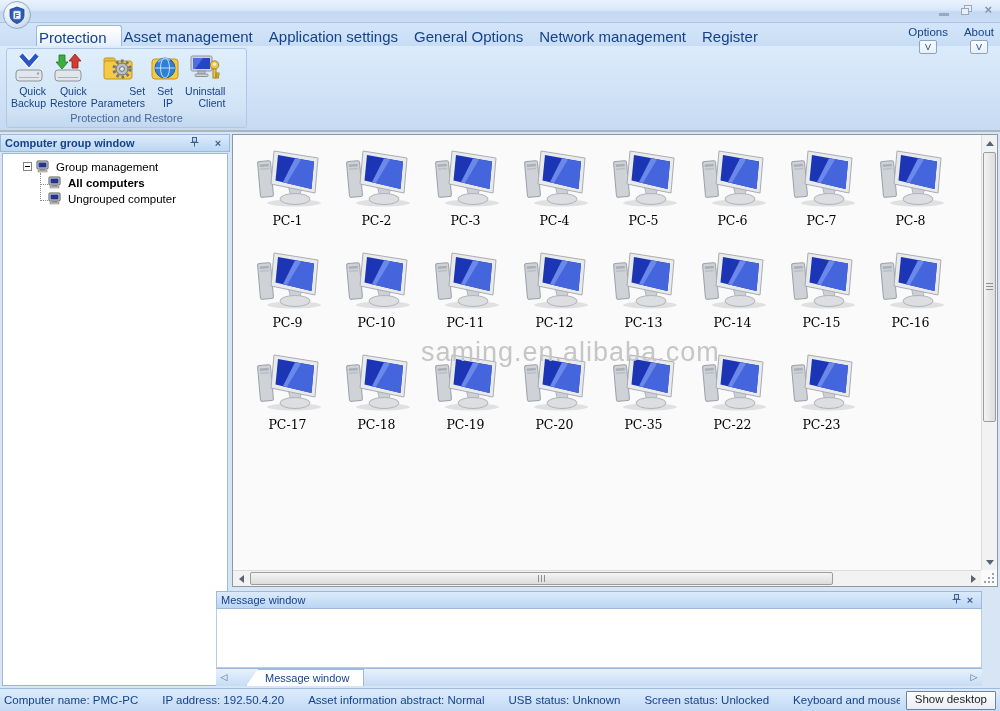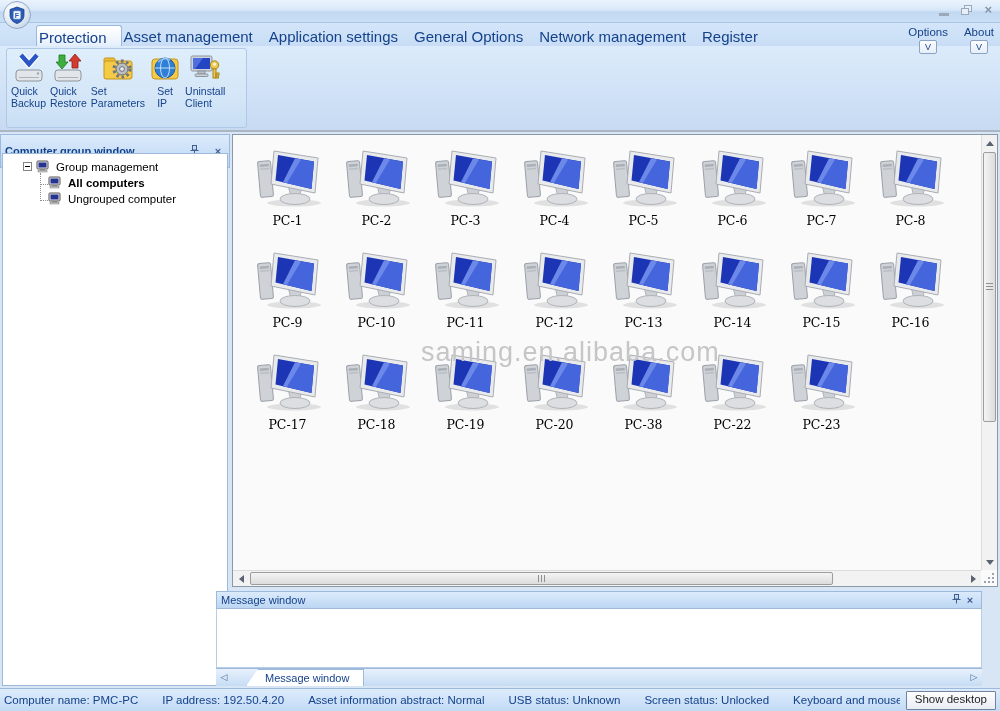--- a/index.html
+++ b/index.html
@@ -40,30 +40,30 @@
   
   .ribbon { position:absolute; left:0; top:46px; width:1000px; height:86px;
     background:linear-gradient(#dcebfb, #cfe1f6 60%, #c7daf2);
     border-bottom:2px solid #aab6c2; }
   .rgroup { position:absolute; left:6px; top:2px; width:241px; height:80px;
     border:1px solid #aec8e6; border-radius:3px;
     background:linear-gradient(#dfeefb, #d2e5f7 70%, #c9def4); }
   .rbtns { display:flex; height:63px; align-items:flex-start; padding:2px 2px 0 2px; }
   .rbtn { display:flex; flex-direction:column; align-items:center; padding:1px 2px; border-radius:3px; cursor:default; }
   .ricon { width:32px; height:32px; display:block; }
-  .rlabel { font-size:10.5px; color:#15428b; text-align:left; line-height:12px; margin-top:1px; }
+  .rlabel { font-size:10.5px; color:#15428b; text-align:right; line-height:12px; margin-top:1px; }
   .rcaption { position:absolute; left:0; right:0; bottom:0; height:15px; text-align:center;
     font-size:11px; color:#42689e; background:linear-gradient(#cfe2f5,#c3d8ef); border-radius:0 0 3px 3px; }
 
   
   .content { position:absolute; left:0; top:134px; width:1000px; height:554px; }
 
   
   .left-panel { position:absolute; left:0; top:0; width:230px; height:554px; background:#d7e5f5; }
-  .panel-header { height:18px; display:flex; align-items:center; padding:16px 4px;
+  .panel-header { height:18px; display:flex; align-items:center; padding:0 4px;
     background:linear-gradient(#dcebfc,#bcd6f3); border:1px solid #9db9dc;
     font-size:11px; font-weight:bold; color:#15428b;gap:10px; }
   .panel-header .ph-title { flex:1; }
   .ph-btn { width:14px; text-align:center; color:#3f5f91; font-size:11px; cursor:default; }
   .tree-area { position:absolute; left:2px; right:2px; top:19px; bottom:2px; background:#ffffff; border:1px solid #9db9dc; padding:6px 20px; }
   .tree-root-row { display:flex; align-items:center; font-size:11.5px; color:#000; }
   .expander { width:9px; height:9px; border:1px solid #848484; background:#fff; position:relative; margin-right:4px; flex:none; }
   .expander::after { content:''; position:absolute; left:1px; right:1px; top:3px; border-top:1px solid #000; }
   .tree-children { margin-left:13px; position:relative; }
   .tree-children::before { content:''; position:absolute; left:4px; top:-3px; height:26px; border-left:1px dotted #909090; }
@@ -226,20 +226,21 @@
           <circle cx="25.5" cy="12.2" r="1.6" fill="#fff6d8"></circle>
           <rect x="24" y="17" width="3" height="9" fill="#edc84e" stroke="#a8851b"></rect>
           <rect x="27" y="21" width="3" height="2" fill="#edc84e" stroke="#a8851b"></rect>
           <rect x="27" y="24" width="2.4" height="2" fill="#edc84e" stroke="#a8851b"></rect>
         </svg>
         <span class="rlabel">
           <span>Uninstall</span><br><span>Client</span>
         </span>
       </div>
     </div>
+    <div class="rcaption">Protection and Restore</div>
   </div>
 </div>
 
 <div class="content">
 
   <div class="left-panel">
     <div class="panel-header">
       <span class="ph-title">Computer group window</span>
       <span class="ph-btn">
         <svg width="9" height="10" viewBox="0 0 9 10">
@@ -636,21 +637,21 @@
               <rect x="9" y="19" width="9" height="1.5" fill="#b8bec4"></rect>
             </g>
             <ellipse cx="42" cy="54" rx="27" ry="3.5" fill="rgba(0,0,0,0.10)"></ellipse>
             <path d="M36 36 L50 38 L47 49 L39 48 Z" fill="#cdd0d4" stroke="#b0b4ba"></path>
             <ellipse cx="43" cy="50" rx="15" ry="5.5" fill="#dcdee1" stroke="#b0b4ba"></ellipse>
             <polygon points="22,2 66,9 63,44 19,35" fill="#e9eaec" stroke="#a9adb3"></polygon>
             <polygon points="26,6 62,12.5 59.5,40 23.5,31.5" fill="#1b35b5"></polygon>
             <polygon points="43,9.5 62,12.5 59.5,40 31,33.2" fill="#4565dd"></polygon>
             <polygon points="43,9.5 49,10.5 35,33.8 31,33.2" fill="#6c88e8"></polygon>
           </svg>
-          <div class="pc-label">PC-38</div>
+          <div class="pc-label">PC-35</div>
         </div>
         <div class="pc-item">
           <svg width="72" height="58" viewBox="0 0 72 58">
             <g transform="rotate(-5 14 30)">
               <rect x="7" y="12" width="13" height="36" rx="2" fill="#cfd2d6" stroke="#9aa0a8"></rect>
               <rect x="9" y="15" width="9" height="2.5" fill="#aab0b8"></rect>
               <rect x="9" y="19" width="9" height="1.5" fill="#b8bec4"></rect>
             </g>
             <ellipse cx="42" cy="54" rx="27" ry="3.5" fill="rgba(0,0,0,0.10)"></ellipse>
             <path d="M36 36 L50 38 L47 49 L39 48 Z" fill="#cdd0d4" stroke="#b0b4ba"></path>

